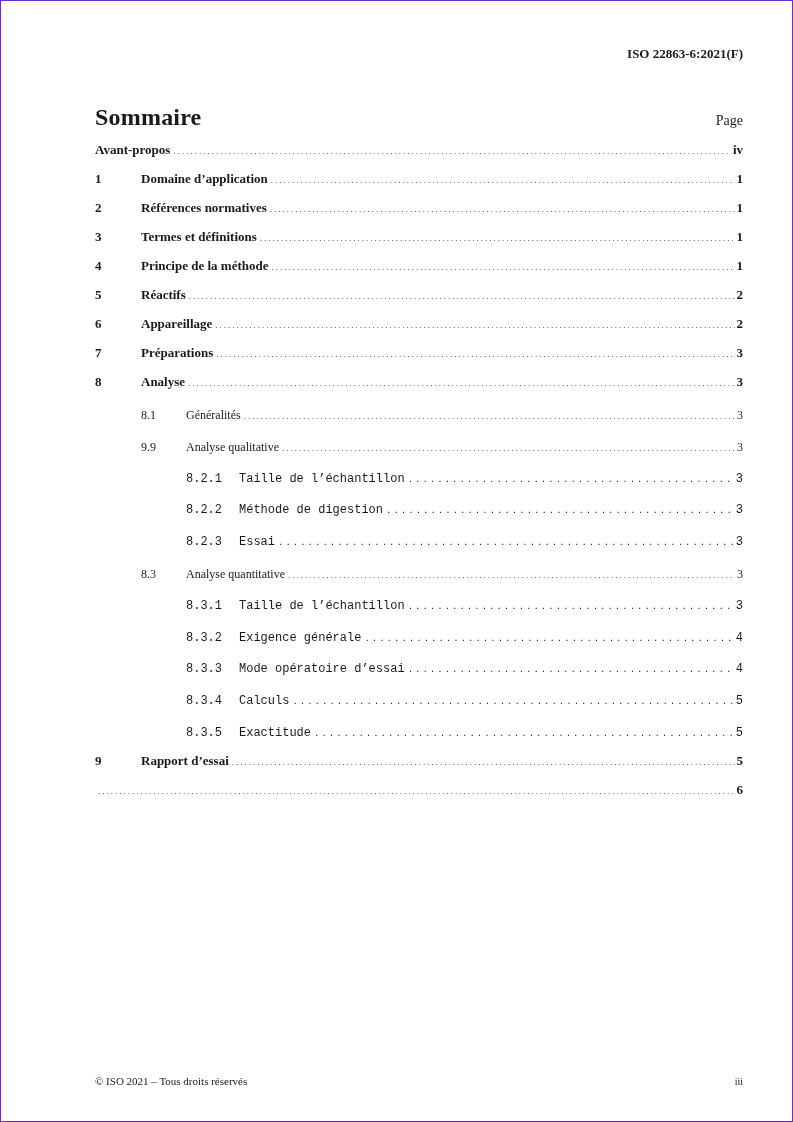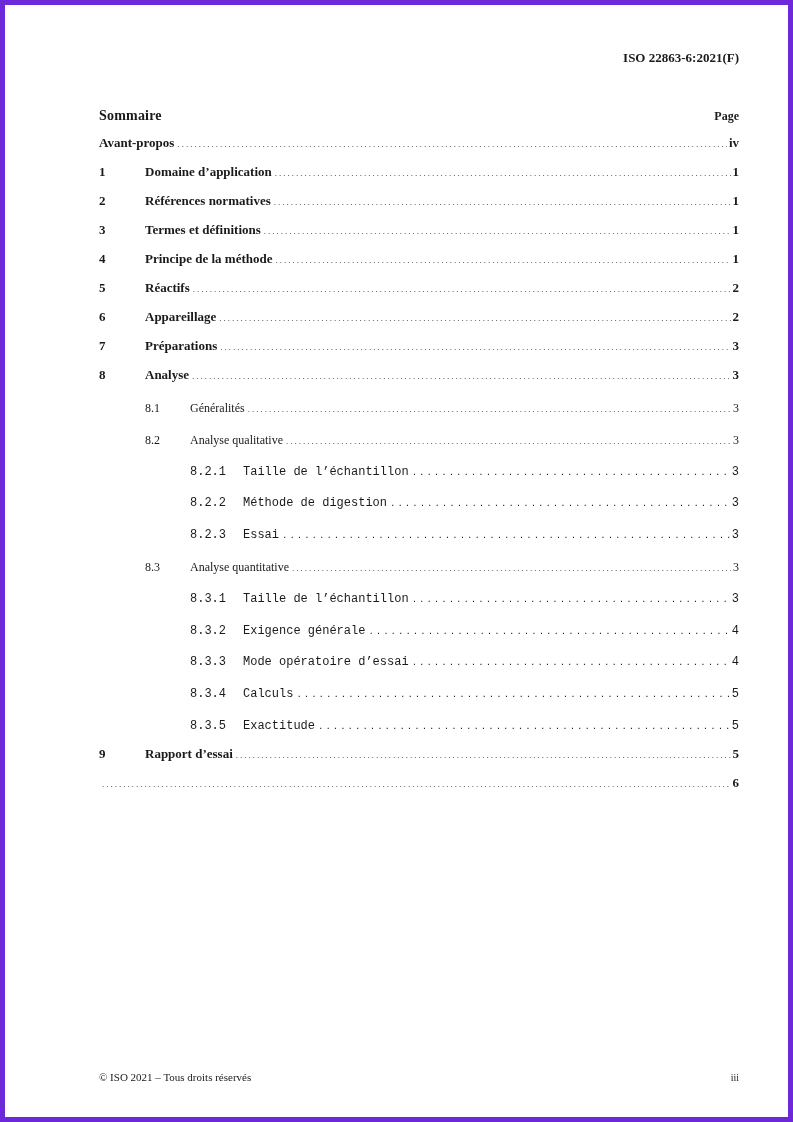--- a/index.html
+++ b/index.html
@@ -7,21 +7,21 @@
   body {
     font-family: "Liberation Serif", "DejaVu Serif", serif;
     color: #1a1a1a;
   }
   .doc-page {
     position: relative;
     width: 793px;
     height: 1122px;
     margin: 0 auto;
     background: #ffffff;
-    border: 5px solid #6d28d9;
+    border: 1px solid #6d28d9;
     overflow: hidden;
   }
   .content {
     position: absolute;
     left: 94px;
     right: 49px;
     top: 0;
   }
   .doc-header {
     margin-top: 45px;
@@ -30,27 +30,27 @@
     font-size: 13px;
     line-height: 16px;
   }
   .toc-header {
     margin-top: 42px;
     display: flex;
     justify-content: space-between;
     align-items: baseline;
   }
   .toc-title {
-    font-size: 14px;
+    font-size: 24px;
     font-weight: bold;
     letter-spacing: 0.2px;
   }
   .page-col-label {
-    font-size: 12px;
-    font-weight: bold;
+    font-size: 14px;
+    font-weight: normal;
   }
   .toc-list { margin-top: 6px; }
   .toc-row {
     display: flex;
     align-items: baseline;
   }
   .toc-row.chapter {
     font-size: 13px;
     line-height: 18px;
     margin-top: 10px;
@@ -162,21 +162,21 @@
           <span class="leader">............................................................................................................................................................................................................................................................................................................</span>
           <span class="pg">3</span>
         </div>
         <div class="toc-row sub1">
           <span class="num">8.1</span>
           <span class="ttl"><span>Généralités</span></span>
           <span class="leader">............................................................................................................................................................................................................................................................................................................</span>
           <span class="pg">3</span>
         </div>
         <div class="toc-row sub1">
-          <span class="num">8.2</span>
+          <span class="num">9.9</span>
           <span class="ttl"><span>Analyse qualitative</span></span>
           <span class="leader">............................................................................................................................................................................................................................................................................................................</span>
           <span class="pg">3</span>
         </div>
         <div class="toc-row sub2">
           <span class="num">8.2.1</span>
           <span class="ttl"><span>Taille de l’échantillon</span></span>
           <span class="leader">............................................................................................................................................................................................................................................................................................................</span>
           <span class="pg">3</span>
         </div>

